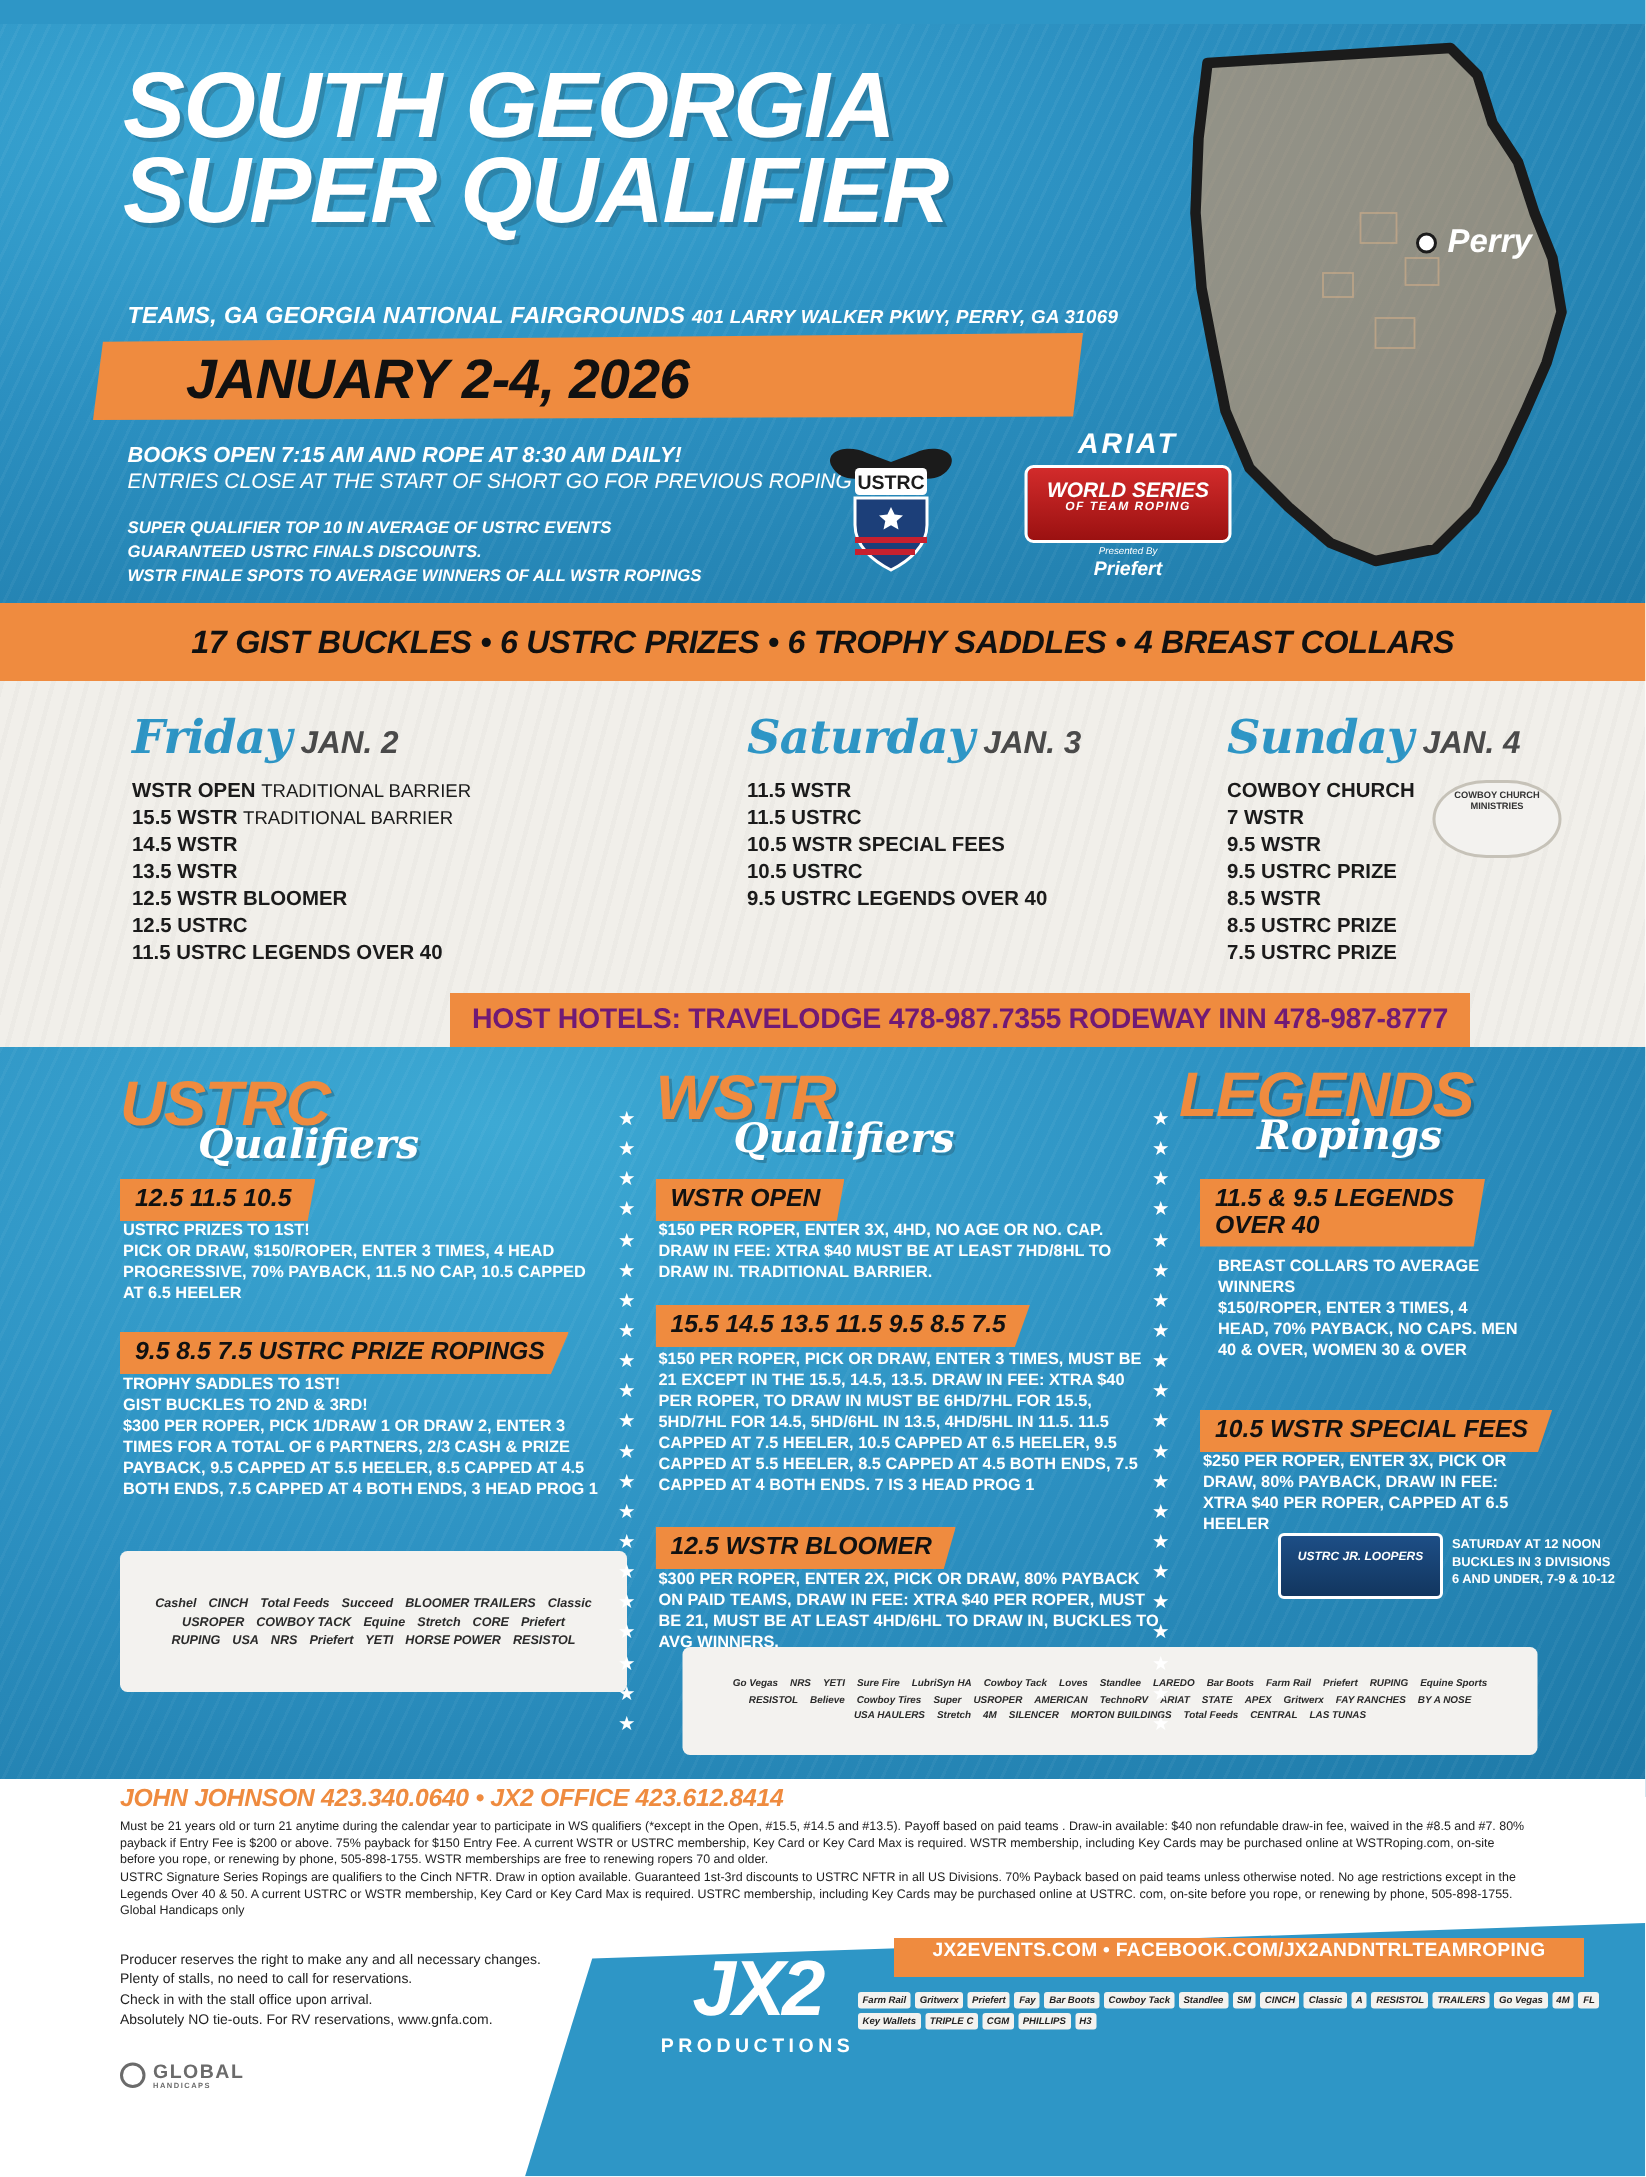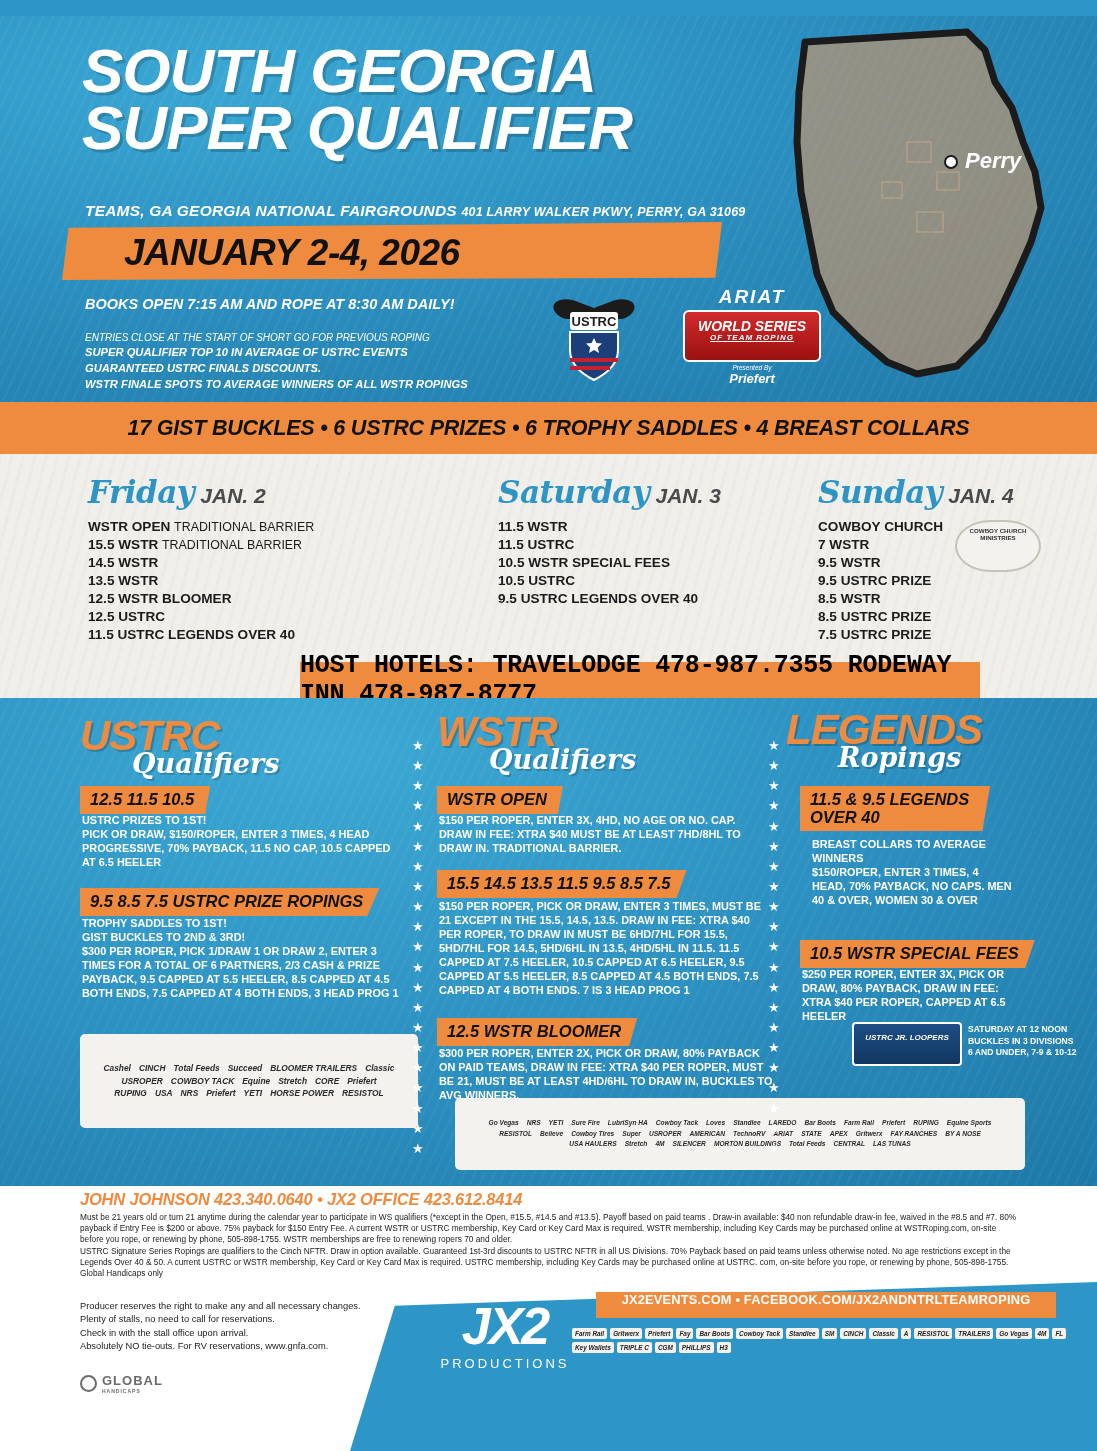--- a/index.html
+++ b/index.html
@@ -49,22 +49,22 @@
     position: absolute; left: 124px; top: 232px;
     font-size: 37px; font-weight: bold; font-style: italic; color: #111;
     letter-spacing: -0.5px;
   }
 
   .books-open {
     position: absolute; left: 85px; top: 296px; color: #fff;
     font-size: 14.5px; font-weight: bold; font-style: italic;
   }
   .entries-close {
-    position: absolute; left: 85px; top: 332px; color: #fff;
-    font-size: 10px; font-style: italic;
+    position: absolute; left: 85px; top: 312px; color: #fff;
+    font-size: 14px; font-style: italic;
   }
   .hero-bullets {
     position: absolute; left: 85px; top: 344px; color: #fff;
     font-size: 11.2px; font-weight: bold; font-style: italic; line-height: 1.45;
   }
 
   
   .ga-map { position: absolute; right: 40px; top: 22px; width: 270px; height: 370px; }
 
   
@@ -75,21 +75,21 @@
     position: absolute; left: 672px; top: 286px; width: 160px; height: 105px;
     text-align: center;
   }
   .ariat-word { color: #fff; font-size: 19px; font-weight: bold; font-style: italic; letter-spacing: 2px; }
   .ariat-badge {
     margin: 2px auto 0; width: 138px; height: 52px; border-radius: 6px;
     background: linear-gradient(#d22b2b,#9b1111);
     color: #fff; font-weight: bold; font-style: italic; line-height: 1.05;
     padding-top: 7px; font-size: 14px; border: 2px solid #fff; text-align: center;
   }
-  .ariat-badge small { display: block; font-size: 8px; letter-spacing: 1px; font-weight: bold; text-decoration: underline; }
+  .ariat-badge small { display: block; font-size: 8px; letter-spacing: 1px; font-weight: bold; }
   .presented { color:#fff; font-size: 6.5px; font-style: italic; margin-top: 2px;}
   .prefert { color:#fff; font-size: 13px; font-weight: bold; font-style: italic;}
 
   
   .prize-bar {
     position: absolute; left: 0; top: 402px; width: 1097px; height: 52px;
     background: #ef8b3f; display: flex; align-items: center; justify-content: center;
   }
   .prize-bar span {
     font-size: 21.5px; font-weight: bold; font-style: italic; color: #111; letter-spacing: -0.2px;
@@ -113,21 +113,21 @@
     font-size: 21px; font-weight: bold; font-style: italic; color: #4a4a4a; margin-left: 6px;
   }
   .day-list { margin-top: 8px; font-size: 13.6px; font-weight: bold; color: #1b1b1b; line-height: 1.32; }
   .day-list li { list-style: none; white-space: nowrap; }
   .day-list .thin { font-weight: normal; font-size: 12.4px; }
 
   .host-hotels {
     position: absolute; left: 300px; top: 662px; width: 680px; height: 36px;
     background: #ef8b3f; display: flex; align-items: center; justify-content: center;
   }
-  .host-hotels span { font-size: 25px; font-weight: bold; color: #000000; letter-spacing: -0.2px; font-family: Liberation Mono, monospace; }
+  .host-hotels span { font-size: 19px; font-weight: bold; color: #701a75; letter-spacing: -0.2px; }
 
   
   .body-blue {
     position: absolute; left: 0; top: 698px; width: 1097px; height: 500px;
     background: radial-gradient(ellipse at 30% 10%, #3da9d4 0%, #2c90c1 50%, #1d78a6 100%);
   }
   .body-blue:after {
     content:""; position:absolute; inset:0;
     background: repeating-linear-gradient(115deg, rgba(255,255,255,0.04) 0 2px, rgba(0,0,0,0) 2px 9px);
   }
@@ -216,21 +216,21 @@
     position: absolute; left: 596px; top: 1292px; width: 460px; height: 26px;
     background: #ef8b3f; display: flex; align-items: flex-start; justify-content: center;
   }
   .url-bar span { font-size: 12.8px; font-weight: bold; color: #fff; letter-spacing: 0.2px; }
 
   .jx2-logo {
     position: absolute; left: 430px; top: 1300px; width: 150px; height: 130px;
     color: #fff; text-align: center;
   }
   .jx2-mark { font-size: 52px; font-weight: bold; font-style: italic; line-height: 1; letter-spacing: -2px; }
-  .jx2-prod { font-size: 13px; font-weight: normal; letter-spacing: 3px; margin-top: 4px; }
+  .jx2-prod { font-size: 13px; font-weight: bold; letter-spacing: 3px; margin-top: 4px; }
 
   .footer-sponsors {
     position: absolute; left: 572px; top: 1328px; width: 500px; height: 86px;
   }
   .fs-grid { display: flex; flex-wrap: wrap; justify-content: flex-start; gap: 3px; }
   .fs-grid span {
     background: #f3f2ef; color: #222; font-size: 6.4px; font-weight: bold; font-style: italic;
     padding: 2px 3px; border-radius: 2px; white-space: nowrap;
   }
 </style>

